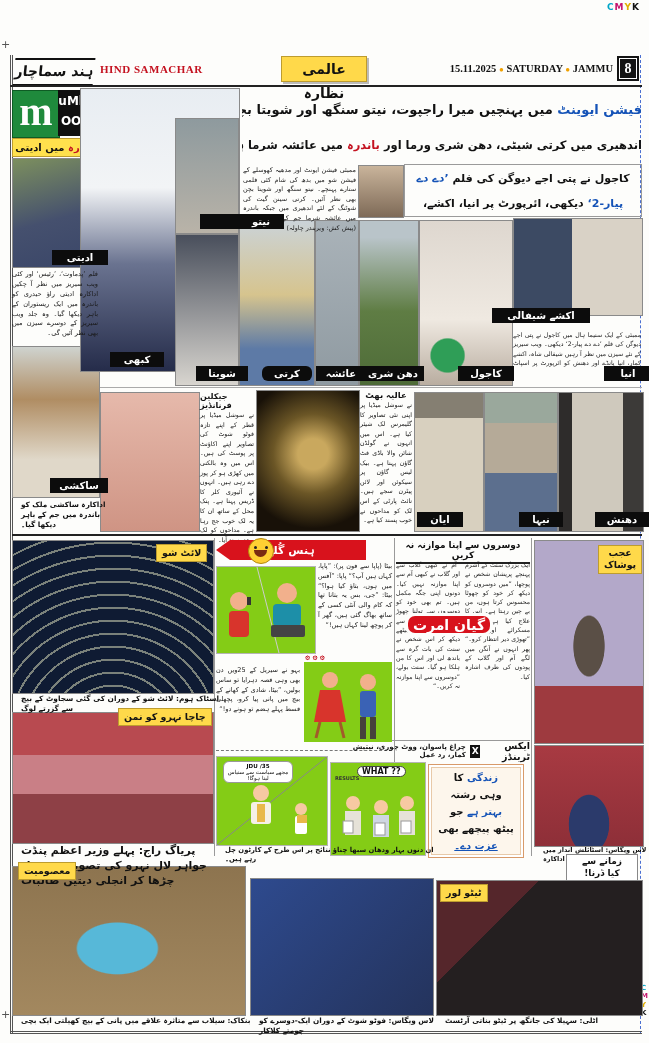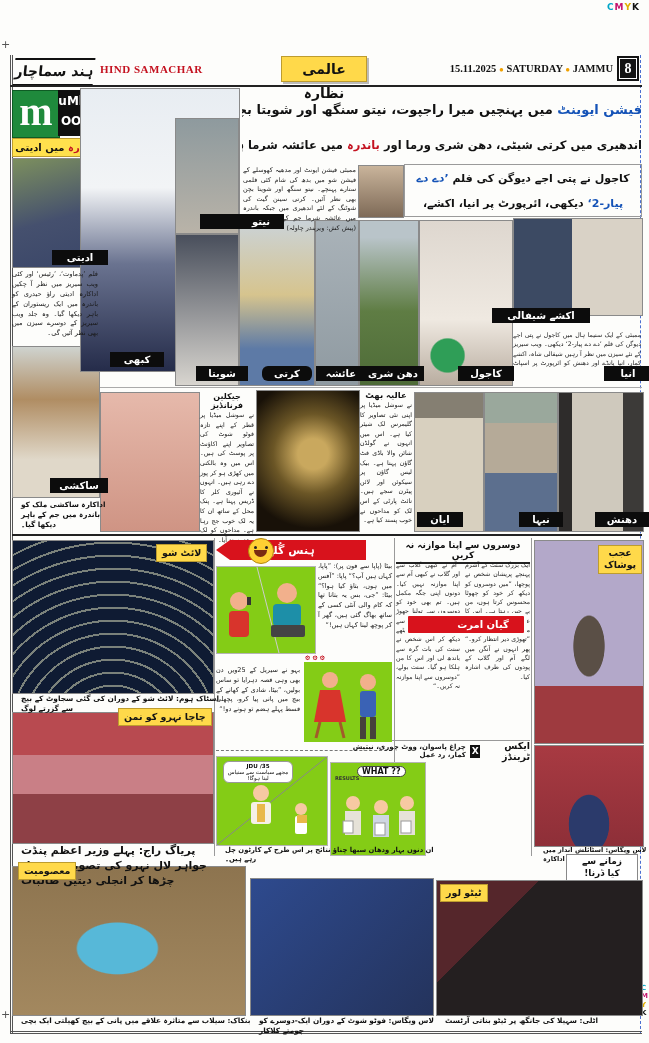--- a/index.html
+++ b/index.html
@@ -118,21 +118,21 @@
 
   <div class="p" style="left:513px;top:218px;width:128px;height:96px;background:linear-gradient(90deg,#3c4a63 0 45%,#d9d2c6 45% 100%);"></div>
   <div class="nlabel" style="left:492px;top:308px;width:88px;">اکشے شیفالی</div>
   <div class="txt" style="left:513px;top:330px;width:128px;height:52px;font-size:6.2px;">ممبئی کے ایک سنیما ہال میں کاجول نے پتی اجے دیوگن کی فلم ’دے دے پیار-2‘ دیکھی۔ ویب سیریز کے نئے سیزن میں نظر آ رہیں شیفالی شاہ، اکشے کمار، انیا پانڈے اور دھنش کو ائرپورٹ پر اسپاٹ کیا گیا۔</div>
   <div class="nlabel" style="left:604px;top:366px;width:38px;">انیا</div>
 
   <div class="abs" style="left:100px;top:387px;width:542px;height:1px;background:#aaa;"></div>
 
   <div class="p" style="left:100px;top:392px;width:98px;height:138px;background:linear-gradient(180deg,#e6b9ab,#cf9484);"></div>
   <div class="abs" style="left:200px;top:392px;width:54px;height:138px;direction:rtl;">
-    <div style="font-weight:700;font-size:8px;text-align:center;">جیکلین فرنانڈیز</div>
+    <div style="font-weight:700;font-size:8px;text-align:left;">جیکلین فرنانڈیز</div>
     <div class="abs" style="position:static;font-size:6.2px;line-height:1.55;text-align:justify;">نے سوشل میڈیا پر قطر کے اپنے تازہ فوٹو شوٹ کی تصاویر اپنے اکاؤنٹ پر پوسٹ کی ہیں۔ اس میں وہ بالکنی میں کھڑی ہو کر پوز دے رہی ہیں۔ انہوں نے آئیوری کلر کا ڈریس پہنا ہے۔ پنک محل کے ساتھ ان کا یہ لک خوب جچ رہا ہے۔ مداحوں کو لک بیحد پسند آیا۔</div>
   </div>
   <div class="p" style="left:256px;top:390px;width:102px;height:140px;background:radial-gradient(circle at 55% 45%, #c9a85e 0 16%, #6b5626 42%, #181108 78%);"></div>
   <div class="abs" style="left:360px;top:390px;width:52px;height:140px;direction:rtl;">
     <div style="font-weight:700;font-size:8.5px;text-align:center;">عالیہ بھٹ</div>
     <div style="font-size:6.2px;line-height:1.55;text-align:justify;">نے سوشل میڈیا پر اپنی نئی تصاویر کا گلیمرس لک شیئر کیا ہے۔ اس میں انہوں نے گولڈن شائن والا باڈی فٹ گاؤن پہنا ہے۔ بیک لیس گاؤن پر سیکوئن اور لائن پیٹرن سجے ہیں۔ نائٹ پارٹی کے اس لک کو مداحوں نے خوب پسند کیا ہے۔</div>
   </div>
   <div class="p" style="left:414px;top:392px;width:68px;height:138px;background:linear-gradient(180deg,#857f72 0 18%,#d8d0bf 18% 100%);"></div>
   <div class="nlabel" style="left:417px;top:512px;width:36px;">ایان</div>
   <div class="p" style="left:484px;top:392px;width:72px;height:138px;background:linear-gradient(180deg,#9aa89c 0 22%,#b5aa98 22% 58%,#5c6f8e 58%);"></div>
@@ -224,31 +224,40 @@
          font-size:8px;font-weight:700;padding:0 4px;">WHAT ??</div>
     <div class="abs" style="left:4px;top:12px;font-size:5px;font-weight:700;color:#333;">RESULTS</div>
   </div>
   <div class="cap" style="left:216px;top:846px;width:210px;font-size:6.8px;">ان دنوں بہار ودھان سبھا چناؤ نتائج پر اس طرح کے کارٹون چل رہے ہیں۔</div>
 
   <div class="vsep" style="left:394px;top:538px;height:318px;"></div>
   <div class="abs" style="left:396px;top:540px;width:134px;direction:rtl;text-align:center;font-weight:700;font-size:9px;
        border-bottom:2px solid #222;padding-bottom:2px;">دوسروں سے اپنا موازنہ نہ کریں</div>
   <div class="txt" style="left:465px;top:560px;width:65px;height:176px;font-size:6.2px;">ایک بزرگ سنت کے آشرم پہنچے پریشان شخص نے پوچھا، ”میں دوسروں کو دیکھ کر خود کو چھوٹا محسوس کرتا ہوں، من بے چین رہتا ہے۔ اس کا علاج کیا ہے؟“ سنت مسکرائے اور بولے، ”تھوڑی دیر انتظار کرو۔“ پھر انہوں نے آنگن میں لگے آم اور گلاب کے پودوں کی طرف اشارہ کیا۔</div>
   <div class="txt" style="left:396px;top:560px;width:64px;height:176px;font-size:6.2px;">”آم نے کبھی گلاب سے اور گلاب نے کبھی آم سے اپنا موازنہ نہیں کیا۔ دونوں اپنی جگہ مکمل ہیں۔ تم بھی خود کو دوسروں سے تولنا چھوڑ دو اور اپنا کام محنت سے کرو۔“ سب کو بیٹھے دیکھ کر اس شخص نے سنت کی بات گرہ سے باندھ لی اور اس کا من ہلکا ہو گیا۔ سنت بولے، ”دوسروں سے اپنا موازنہ نہ کریں۔“</div>
-  <div class="ribbon" style="left:408px;top:616px;width:82px;height:17px;font-size:10px;border-radius:1px;
-       box-shadow:0 0 0 3px #fdfdfb;padding-left:34px;">
+  <div class="ribbon" style="left:408px;top:616px;width:82px;height:17px;font-size:14px;border-radius:7px;
+       box-shadow:0 0 0 3px #fdfdfb;">
     <span>گیان امرت</span>
   </div>
 
   <div class="abs" style="left:336px;top:740px;width:194px;height:16px;direction:rtl;display:flex;align-items:center;gap:4px;border-top:1px solid #999;padding-top:2px;">
     <span style="font-weight:700;font-size:9.5px;">ایکس ٹرینڈز</span>
     <span style="background:#111;color:#fff;font-weight:700;font-size:9px;width:13px;height:13px;text-align:center;line-height:13px;">X</span>
     <span style="font-size:7px;font-weight:700;">چراغ پاسوان، ووٹ چوری، نیتیش کمار، رد عمل</span>
   </div>
 
+  <div class="abs" style="left:428px;top:764px;width:96px;height:94px;background:#fdf6ec;border:1px solid #d89a6a;
+       box-shadow:inset 0 0 0 2px #fff, inset 0 0 0 3px #e8c9a8;direction:rtl;text-align:center;font-weight:700;
+       font-size:10px;line-height:17px;padding-top:4px;box-sizing:border-box;">
+    <div><span class="blue">زندگی</span><span> کا</span></div>
+    <div>وہی رشتہ</div>
+    <div><span class="blue">بہتر ہے</span><span> جو</span></div>
+    <div>پیٹھ پیچھے بھی</div>
+    <div class="blue" style="text-decoration:underline;">عزت دے۔</div>
+  </div>
 
   <div class="vsep" style="left:531px;top:538px;height:318px;"></div>
   <div class="p" style="left:534px;top:540px;width:108px;height:202px;background:
        radial-gradient(ellipse at 50% 52%, #5a4f46 0 20%, rgba(0,0,0,0) 21%),
        linear-gradient(180deg,#b3a8c9 0 72%,#9e3a3f 72%);"></div>
   <div class="ylabel" style="left:598px;top:545px;line-height:1.3;">
     <div>عجب</div>
     <div>پوشاک</div>
   </div>
   <div class="p" style="left:534px;top:745px;width:108px;height:100px;background:

